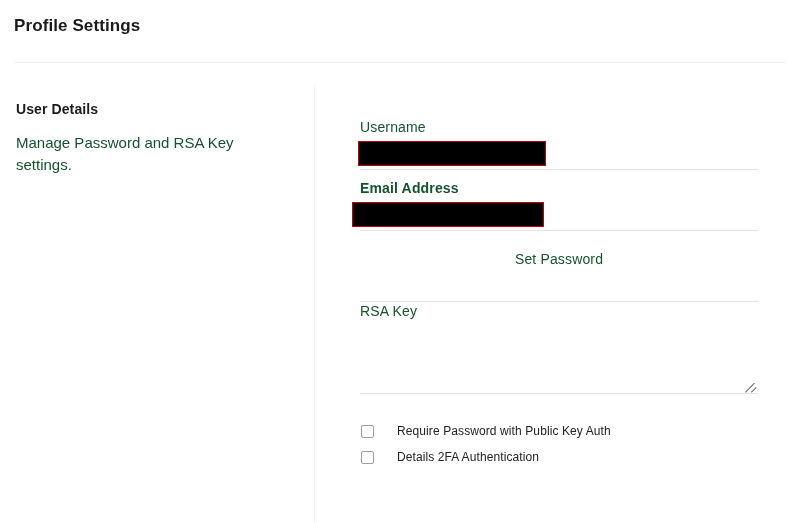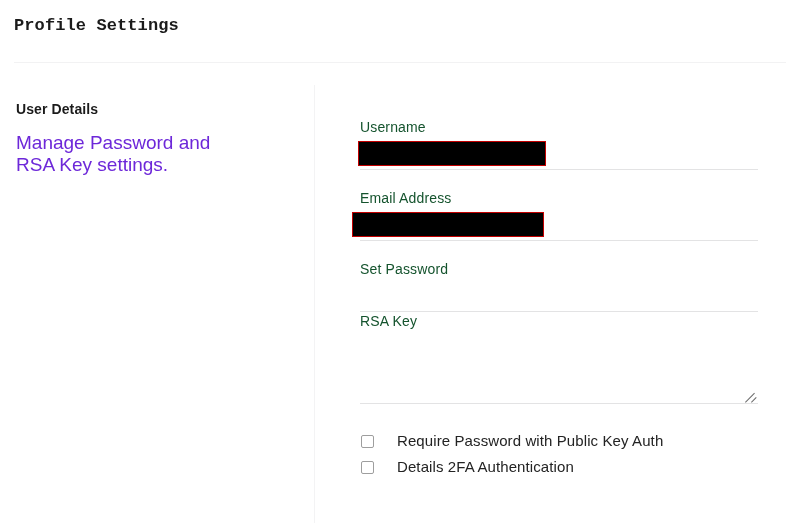--- a/index.html
+++ b/index.html
@@ -27,21 +27,20 @@
   }
   .page-title {
     position: absolute;
     left: 14px;
     top: 14px;
     font-size: 17px;
     font-weight: bold;
     letter-spacing: 0.1px;
     color: #1b1b1b;
     line-height: 24px;
-    font-family: Liberation Mono, monospace;
   }
   .header-divider {
     position: absolute;
     left: 14px;
     top: 62px;
     width: 772px;
     height: 1px;
     background: #f2f2f3;
   }
 
@@ -71,22 +70,22 @@
   }
   .section-heading {
     font-size: 14px;
     font-weight: bold;
     color: #1b1b1b;
     line-height: 20px;
     letter-spacing: 0.1px;
   }
   .section-desc {
     margin-top: 13px;
-    font-size: 19px;
-    color: #6d28d9;
+    font-size: 15px;
+    color: #14532d;
     line-height: 22px;
     width: 226px;
   }
 
   
   .right-col {
     position: absolute;
     left: 360px;
     top: 36px;
     width: 400px;
@@ -159,22 +158,22 @@
   }
   .resize-grip .g2 {
     width: 7px;
     left: 6px;
     top: 12px;
     transform: rotate(-45deg);
   }
 
   
   .field-username { margin-top: 19px; }
-  .field-email    { margin-top: 19px; }
-  .field-password { margin-top: 19px; }
+  .field-email    { margin-top: 9px; font-weight: bold; }
+  .field-password { margin-top: 19px; text-align: center; }
   .field-rsakey   { }
 
   
   .checkbox-list {
     margin-top: 24px;
   }
   .checkbox-row {
     display: flex;
     align-items: center;
     height: 26px;
@@ -184,21 +183,21 @@
     height: 13px;
     border: 1px solid #9e9e9e;
     border-radius: 2px;
     background: #ffffff;
     box-sizing: border-box;
     flex: 0 0 auto;
     margin-left: 1px;
   }
   .checkbox-label {
     margin-left: 23px;
-    font-size: 15px;
+    font-size: 12px;
     color: #232323;
     line-height: 20px;
     letter-spacing: 0.1px;
   }
 </style>
 </head>
 <body>
 
 <div class="page-header">
   <div class="page-title">Profile Settings</div>

